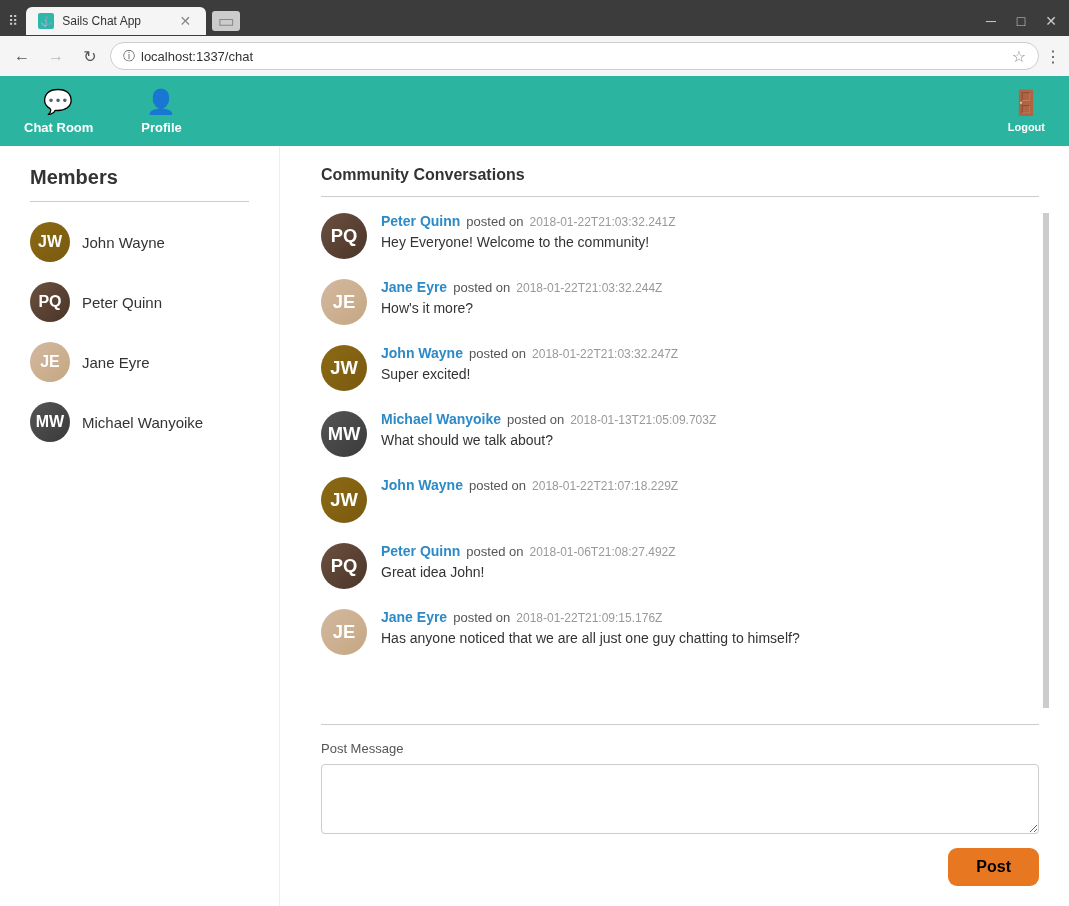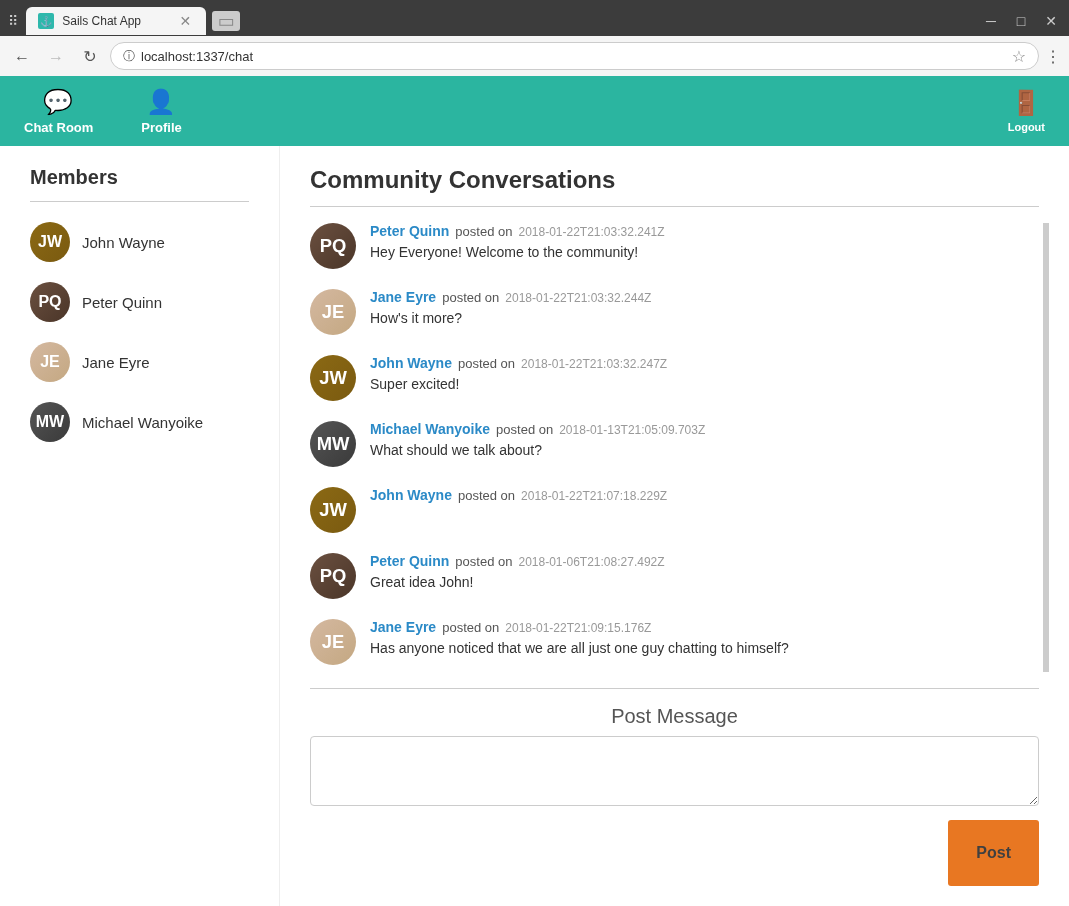--- a/index.html
+++ b/index.html
@@ -34,49 +34,49 @@
     .nav-items { display: flex; align-items: center; }
     .nav-item { display: flex; flex-direction: column; align-items: center; color: white; padding: 10px 24px; cursor: pointer; text-decoration: none; gap: 4px; }
     .nav-icon { font-size: 24px; }
     .nav-label { font-size: 13px; font-weight: 600; }
     .nav-spacer { flex: 1; }
     .logout-btn { display: flex; flex-direction: column; align-items: center; color: white; padding: 10px 24px; cursor: pointer; gap: 4px; }
     .logout-icon { font-size: 24px; }
     .logout-label { font-size: 11px; font-weight: 600; }
 
     
-    .main-content { display: flex; height: calc(906px - 36px - 40px - 70px); }
+    .main-content { display: flex; height: calc(906px - 36px - 40px - 70px); gap: 11px; }
 
     
     .sidebar { width: 280px; padding: 20px 30px; border-right: 1px solid #eee; overflow-y: auto; }
     .sidebar-title { font-size: 20px; font-weight: bold; color: #333; margin-bottom: 12px; }
     .sidebar-divider { border: none; border-top: 1px solid #ccc; margin-bottom: 20px; }
     .member-item { display: flex; align-items: center; gap: 12px; margin-bottom: 20px; cursor: pointer; }
     .member-name { font-size: 15px; color: #333; }
 
     
     .chat-area { flex: 1; display: flex; flex-direction: column; padding: 20px 30px; overflow: hidden; }
-    .chat-title { font-size: 24px; font-weight: bold; color: #333; margin-bottom: 12px; }
+    .chat-title { font-size: 16px; font-weight: bold; color: #333; margin-bottom: 12px; }
     .chat-divider { border: none; border-top: 1px solid #ccc; margin-bottom: 16px; }
 
     .messages-container { flex: 1; overflow-y: auto; border-right: 6px solid #ccc; padding-right: 10px; margin-right: -10px; }
     .message-item { display: flex; align-items: flex-start; gap: 14px; margin-bottom: 20px; }
     .msg-body { flex: 1; }
     .msg-header { display: flex; align-items: baseline; gap: 6px; margin-bottom: 4px; flex-wrap: wrap; }
     .msg-author { color: #2b8ac7; font-size: 14px; font-weight: bold; cursor: pointer; }
     .msg-posted { color: #555; font-size: 13px; }
     .msg-timestamp { color: #999; font-size: 12px; }
     .msg-text { color: #333; font-size: 14px; line-height: 1.4; }
 
     .bottom-divider { border: none; border-top: 1px solid #ccc; margin: 16px 0; }
     .post-section { }
-    .post-label { font-size: 20px; color: #555; margin-bottom: 8px; text-align: center; }
+    .post-label { font-size: 13px; color: #555; margin-bottom: 8px; }
     .post-textarea { width: 100%; height: 70px; border: 1px solid #ccc; border-radius: 4px; resize: vertical; padding: 8px; font-size: 14px; font-family: Arial, sans-serif; outline: none; }
     .post-actions { display: flex; justify-content: flex-end; margin-top: 10px; }
-    .post-btn { background: #e87722; color: #404040; border: none; border-radius: 3px; padding: 24px 28px; font-size: 16px; font-weight: 600; cursor: pointer; }
+    .post-btn { background: #e87722; color: #000000; border: none; border-radius: 9px; padding: 10px 28px; font-size: 16px; font-weight: 600; cursor: pointer; }
 
     
     .messages-container::-webkit-scrollbar { width: 8px; }
     .messages-container::-webkit-scrollbar-track { background: #f1f1f1; }
     .messages-container::-webkit-scrollbar-thumb { background: #ccc; }
   </style>
 </head>
 <body>
 
 <div class="browser-chrome">

